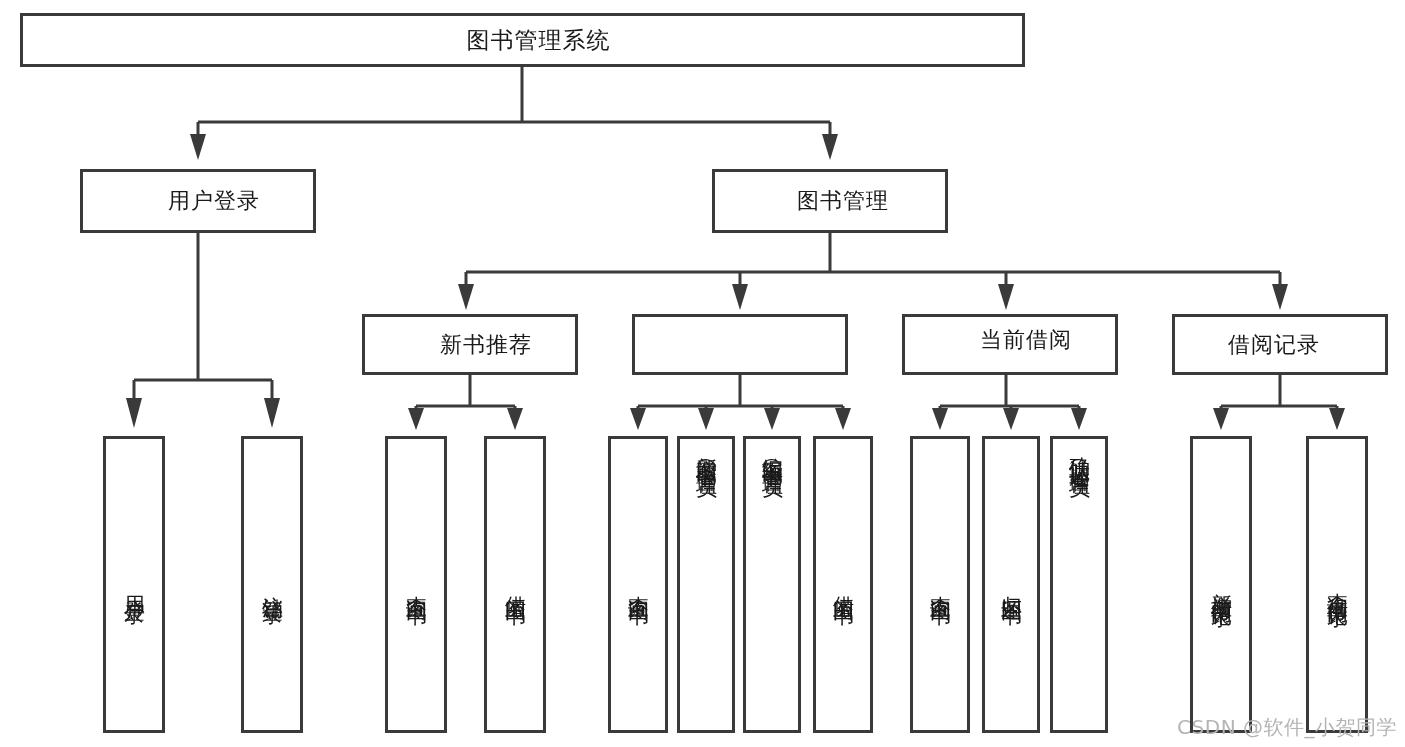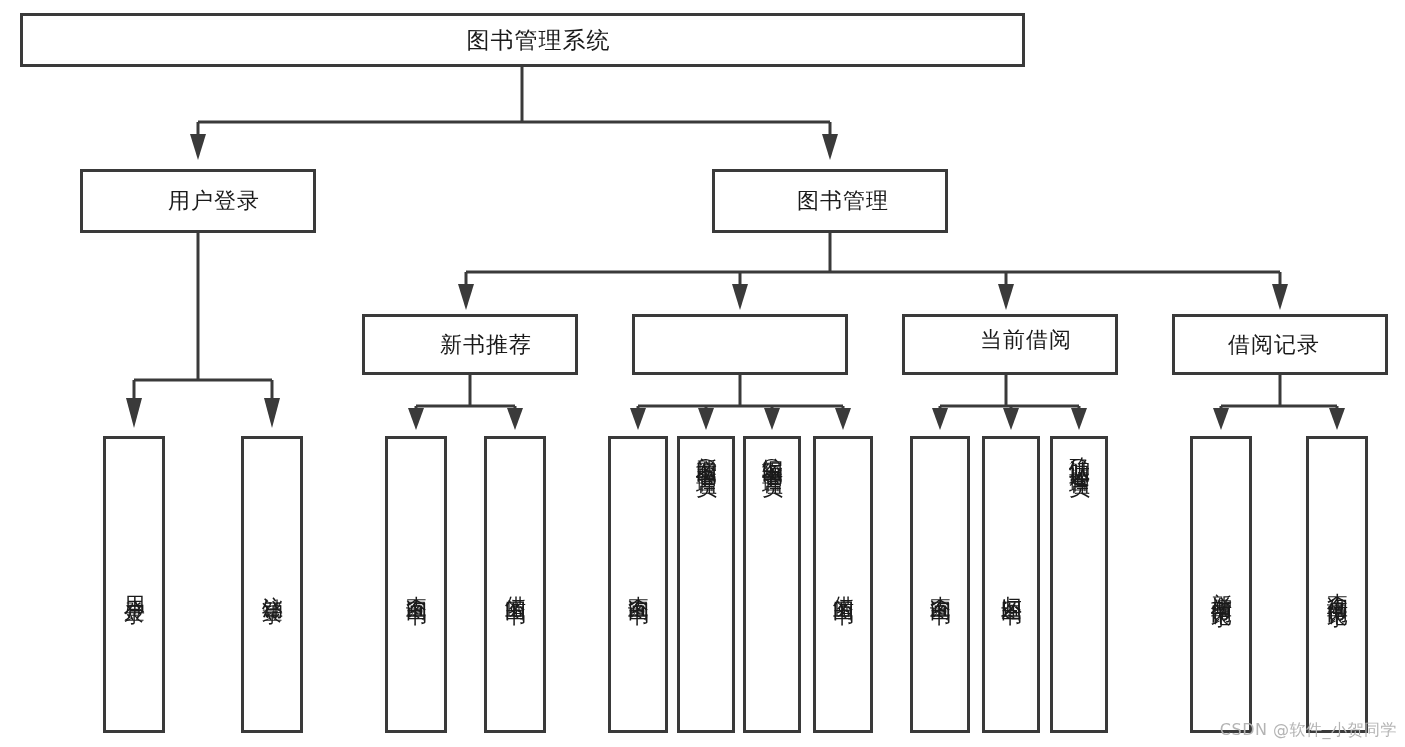--- a/index.html
+++ b/index.html
@@ -75,21 +75,21 @@
     letter-spacing: 1px;
   }
   .root-label-text {
     font-size: 23px;
   }
   #watermark {
     position: absolute;
     right: 8px;
     bottom: 6px;
     font-family: "DejaVu Sans", "Liberation Sans", sans-serif;
-    font-size: 16px;
+    font-size: 20px;
     color: #b4b4b4;
     letter-spacing: 0.5px;
     white-space: nowrap;
   }
 </style>
 </head>
 <body>
 
 <div id="diagram-root">
 

